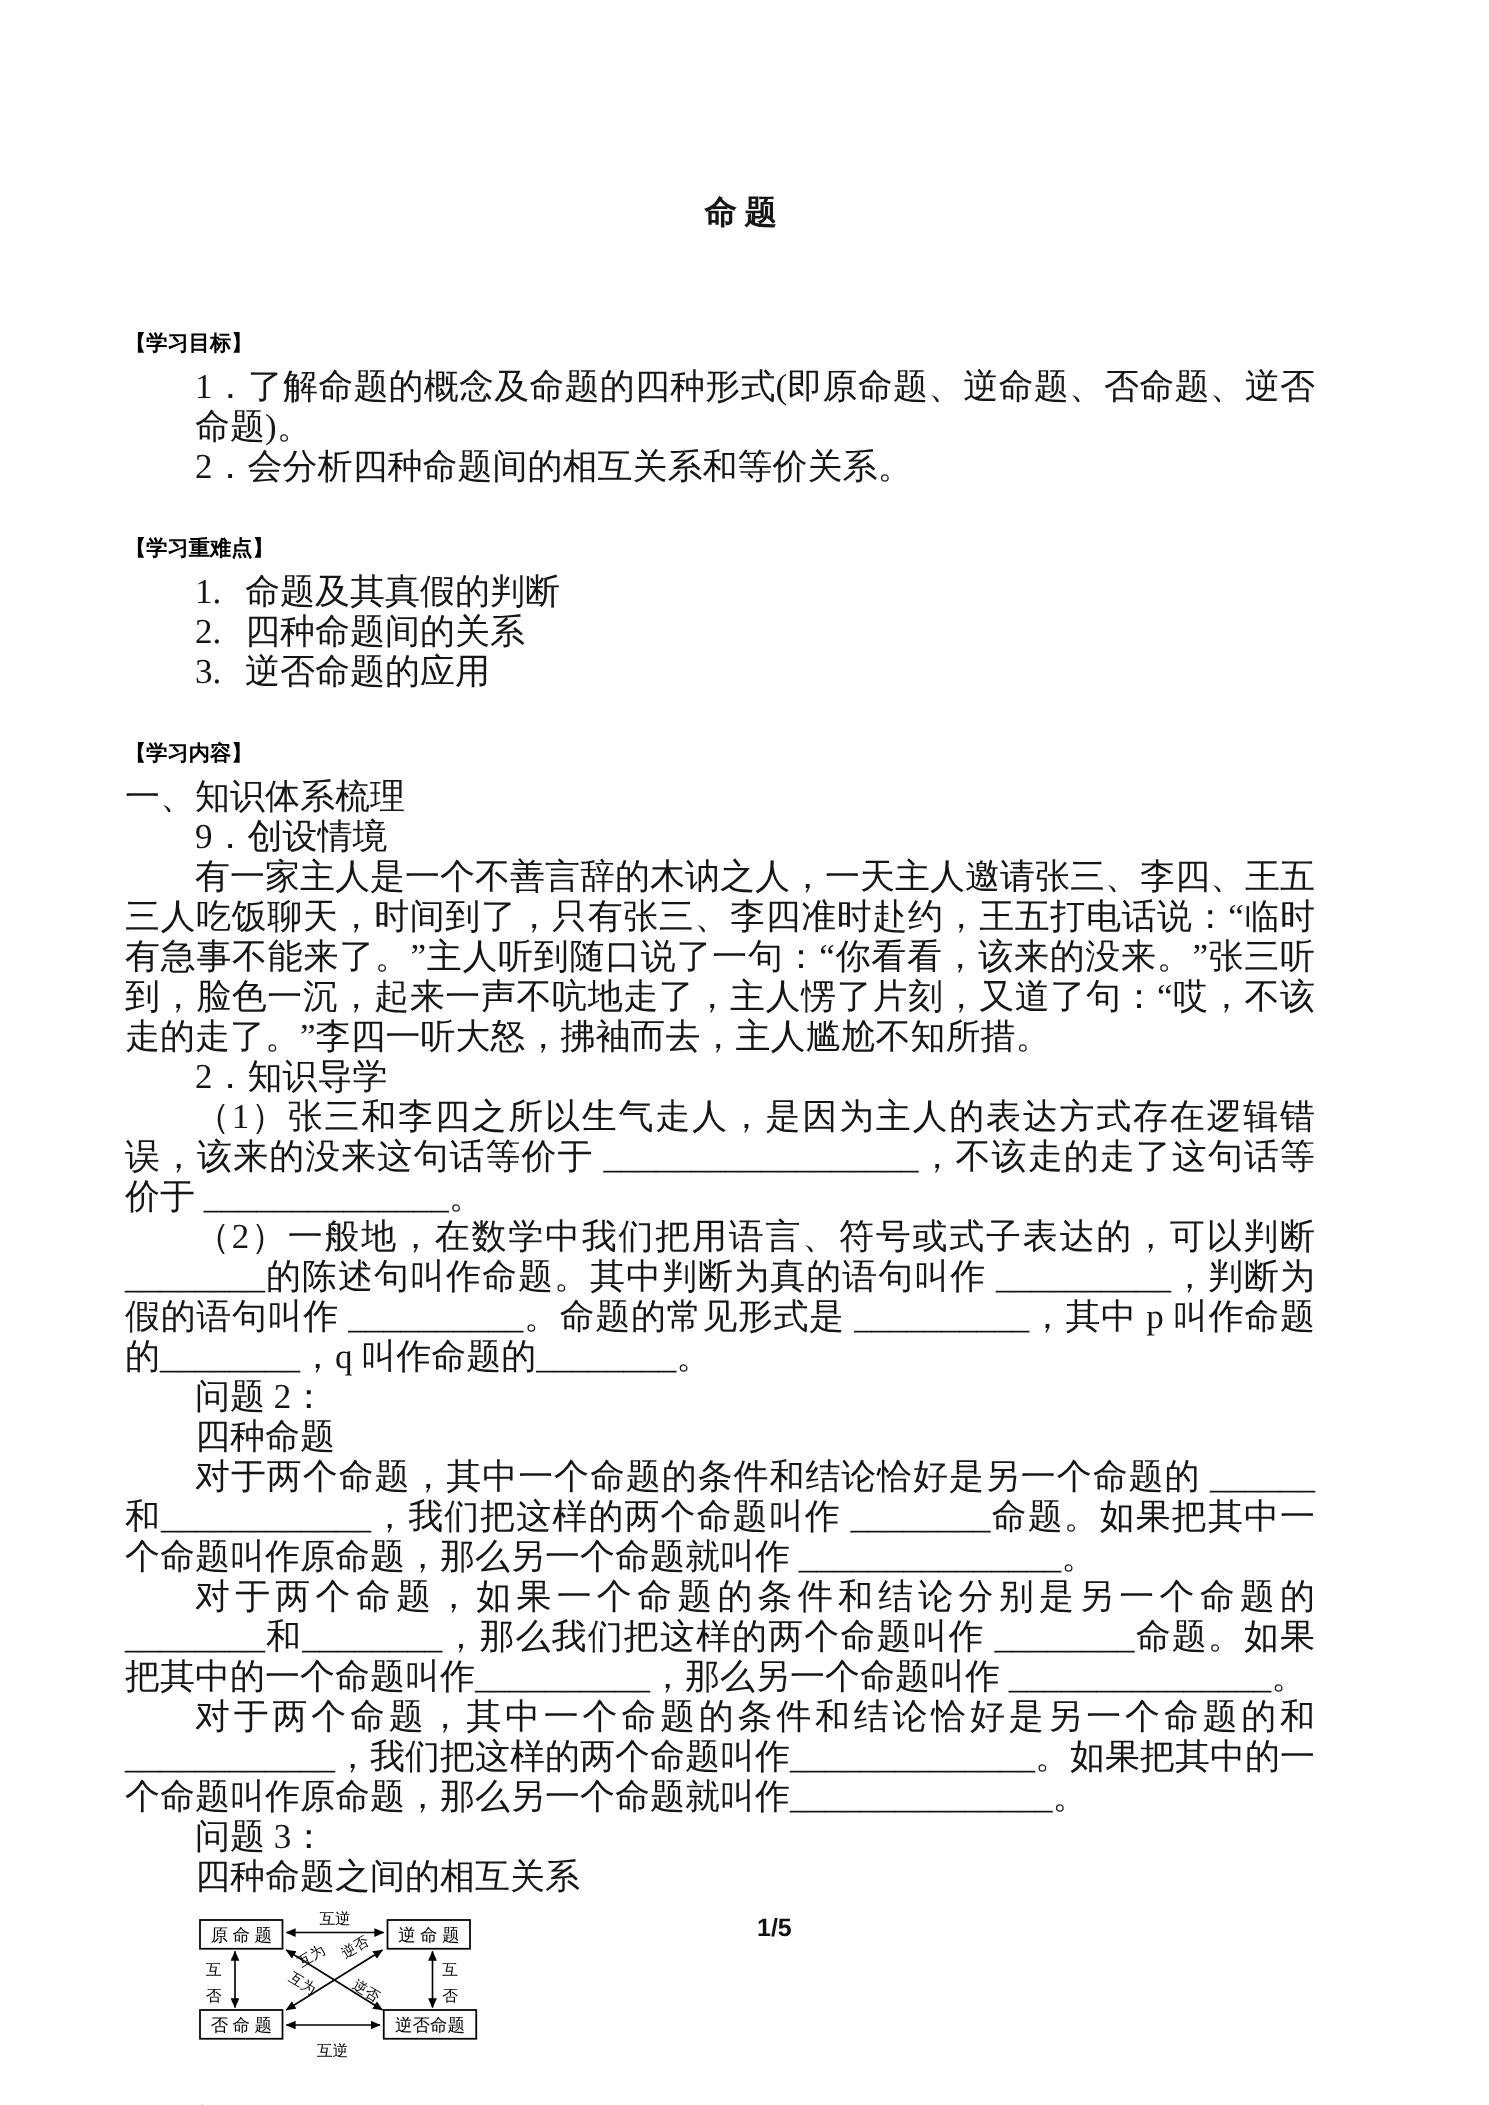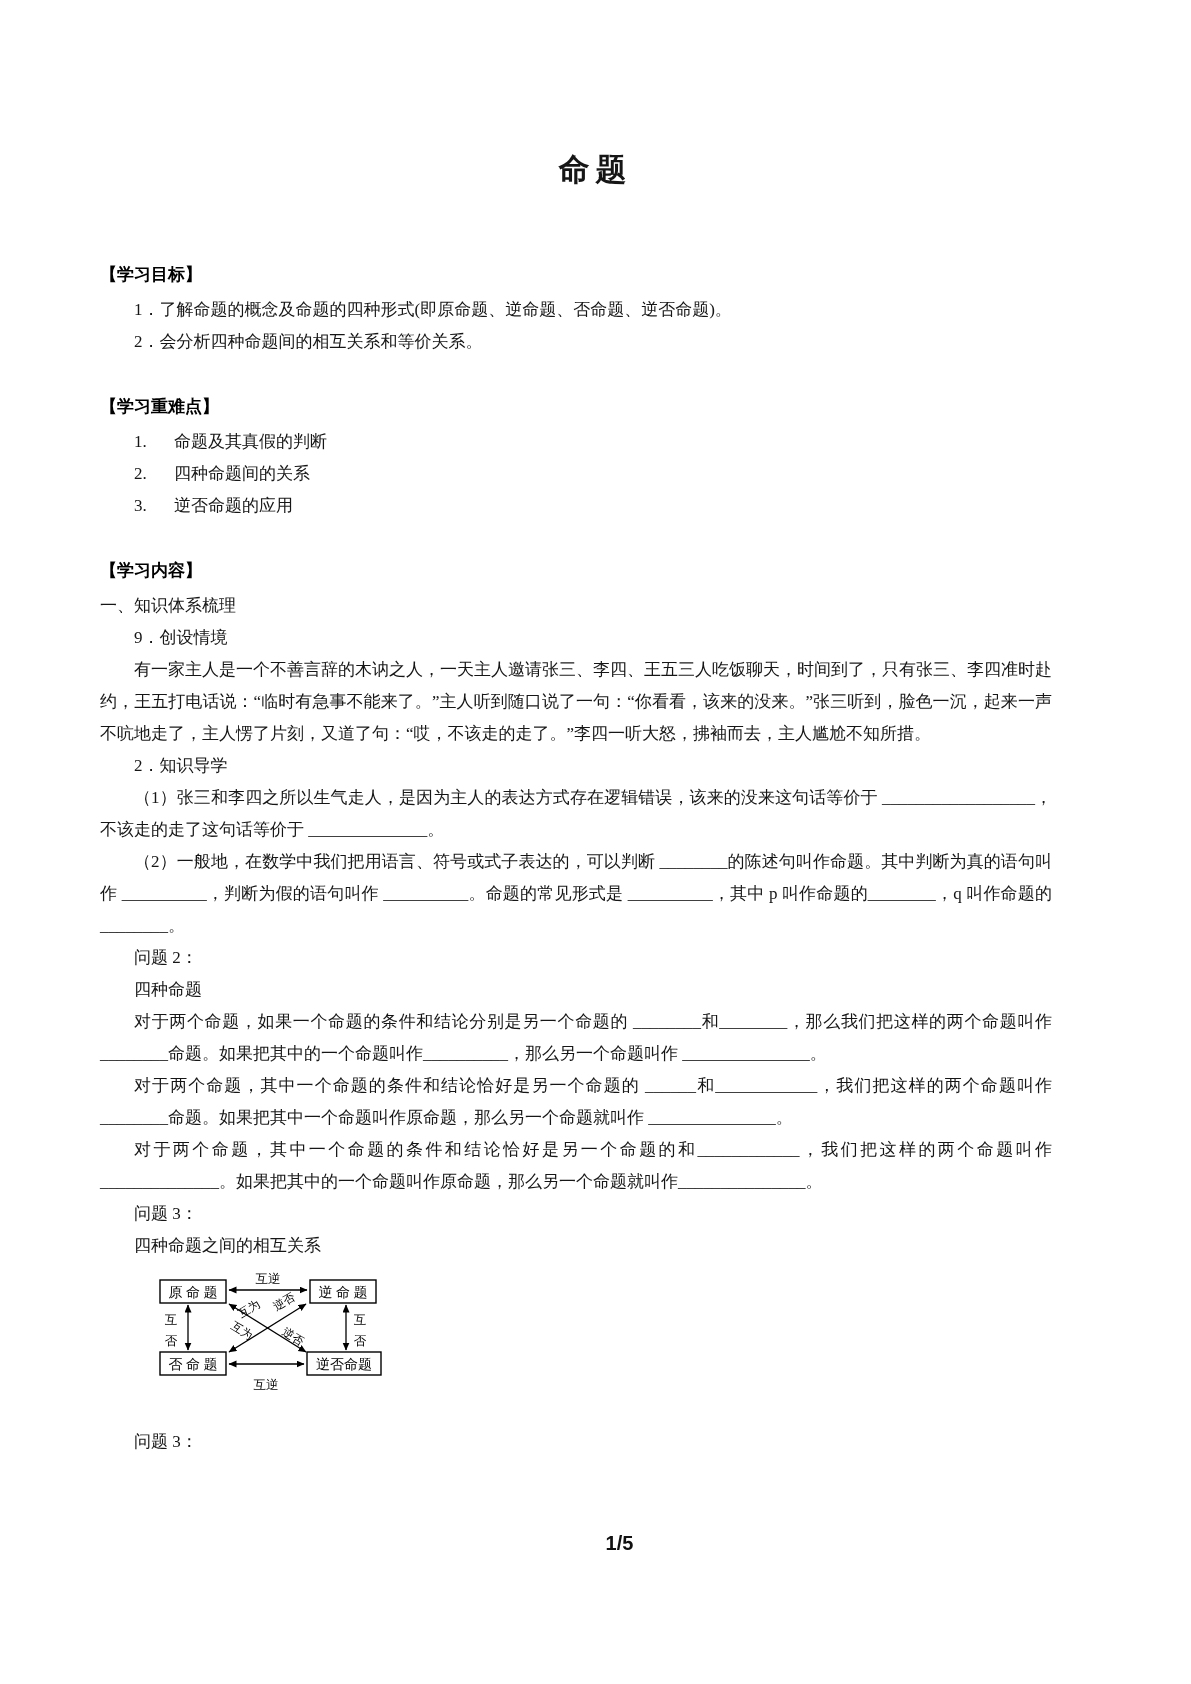--- a/index.html
+++ b/index.html
@@ -10,41 +10,41 @@
     height: 1684px;
     background: #ffffff;
     color: #161616;
     font-family: "Liberation Serif", serif;
     overflow: hidden;
   }
   .doc-title {
     margin-top: 146px;
     margin-bottom: 62px;
     text-align: center;
-    font-size: 31px;
+    font-size: 26px;
     font-weight: bold;
     letter-spacing: 6px;
     line-height: 48px;
     font-family: "Liberation Serif", serif;
   }
   .content {
     width: 952px;
     margin-left: 100px;
     font-size: 21px;
     line-height: 32px;
   }
   h2.sec-heading {
     font-family: "Liberation Sans", sans-serif;
     font-size: 17px;
     font-weight: 700;
     line-height: 38px;
     color: #000;
     margin-top: 30px;
   }
-  .content p { font-size: 17px; line-height: 32px; }
+  .content p { font-size: 28px; line-height: 32px; }
   .ind1 { text-indent: 2em; }
   .just { text-align: justify; text-indent: 2em; }
   .kp-item { padding-left: 2em; }
   .kp-num { display: inline-block; width: 40px; }
   .goal-item { padding-left: 2em; text-align: justify; }
   .diagram-wrap { margin: 10px 0 0 58px; }
   .diagram-wrap svg { display: block; }
   .q4 { margin-top: 26px; }
   .footer {
     position: absolute;
@@ -89,22 +89,22 @@
     <p>一、知识体系梳理</p>
     <p class="ind1">9．创设情境</p>
     <p class="just">有一家主人是一个不善言辞的木讷之人，一天主人邀请张三、李四、王五三人吃饭聊天，时间到了，只有张三、李四准时赴约，王五打电话说：“临时有急事不能来了。”主人听到随口说了一句：“你看看，该来的没来。”张三听到，脸色一沉，起来一声不吭地走了，主人愣了片刻，又道了句：“哎，不该走的走了。”李四一听大怒，拂袖而去，主人尴尬不知所措。</p>
     <p class="ind1">2．知识导学</p>
 
     <p class="just">（1）张三和李四之所以生气走人，是因为主人的表达方式存在逻辑错误，该来的没来这句话等价于 __________________，不该走的走了这句话等价于 ______________。</p>
     <p class="just">（2）一般地，在数学中我们把用语言、符号或式子表达的，可以判断 ________的陈述句叫作命题。其中判断为真的语句叫作 __________，判断为假的语句叫作 __________。命题的常见形式是 __________，其中 p 叫作命题的________，q 叫作命题的________。</p>
 
     <p class="ind1">问题 2：</p>
     <p class="ind1">四种命题</p>
+    <p class="just">对于两个命题，其中一个命题的条件和结论恰好是另一个命题的 ______和____________，我们把这样的两个命题叫作 ________命题。如果把其中一个命题叫作原命题，那么另一个命题就叫作 _______________。</p>
     <p class="just">对于两个命题，如果一个命题的条件和结论分别是另一个命题的 ________和________，那么我们把这样的两个命题叫作 ________命题。如果把其中的一个命题叫作__________，那么另一个命题叫作 _______________。</p>
-    <p class="just">对于两个命题，其中一个命题的条件和结论恰好是另一个命题的 ______和____________，我们把这样的两个命题叫作 ________命题。如果把其中一个命题叫作原命题，那么另一个命题就叫作 _______________。</p>
     <p class="just">对于两个命题，其中一个命题的条件和结论恰好是另一个命题的和____________，我们把这样的两个命题叫作______________。如果把其中的一个命题叫作原命题，那么另一个命题就叫作_______________。</p>
 
     <p class="ind1">问题 3：</p>
     <p class="ind1">四种命题之间的相互关系</p>
 
     <div class="diagram-wrap">
       <svg width="236" height="128" viewBox="0 0 236 128">
         <defs>
           <marker id="ahE" markerWidth="9" markerHeight="8" refX="7.5" refY="3.5" orient="auto" markerUnits="userSpaceOnUse">
             <path d="M0,0 L8,3.5 L0,7 Z" fill="#000"></path>

